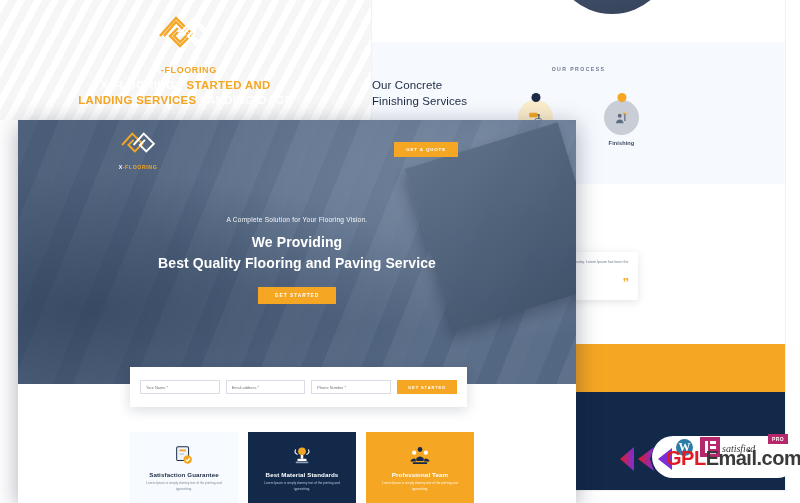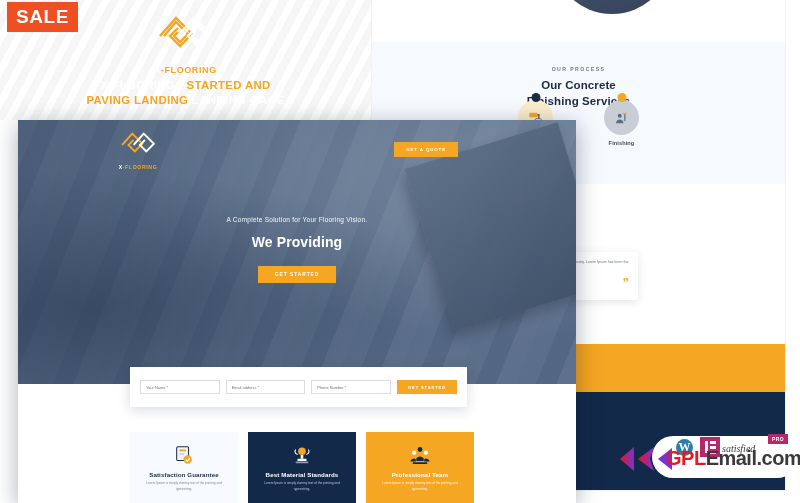--- a/index.html
+++ b/index.html
@@ -57,22 +57,22 @@
   }
   .wr-process {
     position: absolute; left: 0; top: 42px; width: 413px; height: 142px;
     background: #f6f9fe;
   }
   .wr-kicker {
     text-align: center; margin-top: 24px;
     font-size: 5.2px; letter-spacing: 1.4px; color: #6c7a90; font-weight: bold;
   }
   .wr-heading {
-    text-align: center; margin-top: 6px; line-height: 1.35;
-    font-size: 11.5px; font-weight: bold; color: #1c2b44; letter-spacing: .1px;
+    margin-top: 6px; line-height: 1.35;
+    font-size: 11.5px; font-weight: normal; color: #1c2b44; letter-spacing: .1px;
   }
   .wr-steps { position: absolute; left: 0; top: 100px; width: 413px; display: flex; justify-content: center; gap: 28px; }
   .step { width: 58px; display: flex; flex-direction: column; align-items: center; position: relative; }
   .step .bubble { width: 35px; height: 35px; border-radius: 50%; display:flex; align-items:center; justify-content:center; position: relative; }
   .step .bubble.cream { background: #fbeccc; }
   .step .bubble.gray  { background: #c9ced6; }
   .step .badge {
     position: absolute; top: -7px; left: 50%; transform: translateX(-50%);
     width: 9px; height: 9px; border-radius: 50%;
   }
@@ -252,25 +252,24 @@
           </svg>
         </div>
         <div class="wordmark" style="font-size:9px;margin-top:3px;">
           <span class="x">X</span><span class="rest">-FLOORING</span>
         </div>
       </div>
     </div>
 
     <div class="bh-title">
       <span>X-FLOORING : </span><span class="accent">STARTED AND</span><br>
-      <span class="accent">PAVING LANDING </span><span>LANDING OAGE</span>
+      <span class="accent">LANDING SERVICES </span><span>LANDING OAGE</span>
     </div>
   </div>
 
-  <div class="sale-badge">SALE</div>
 
   <div class="win-right">
     <div class="wr-hero-arc"></div>
 
     <div class="wr-process">
       <div class="wr-kicker">OUR PROCESS</div>
       <div class="wr-heading">
         <span>Our Concrete</span><br>
         <span>Finishing Services</span>
       </div>
@@ -379,20 +378,21 @@
             </div>
           </div>
         </div>
         <button class="btn-quote">GET A QUOTE</button>
       </div>
 
       <div class="fh-copy">
         <div class="fh-sub">A Complete Solution for Your Flooring Vision.</div>
         <div class="fh-h1">
           <span>We Providing</span><br>
+          <span>Best Quality Flooring and Paving Service</span>
         </div>
         <button class="btn-started">GET STARTED</button>
       </div>
     </div>
 
     <div class="fh-formcard">
       <input placeholder="Your Name *" style="">
       <input placeholder="Email address *" style="">
       <input placeholder="Phone Number *" style="">
       <button class="go">GET STARTED</button>

